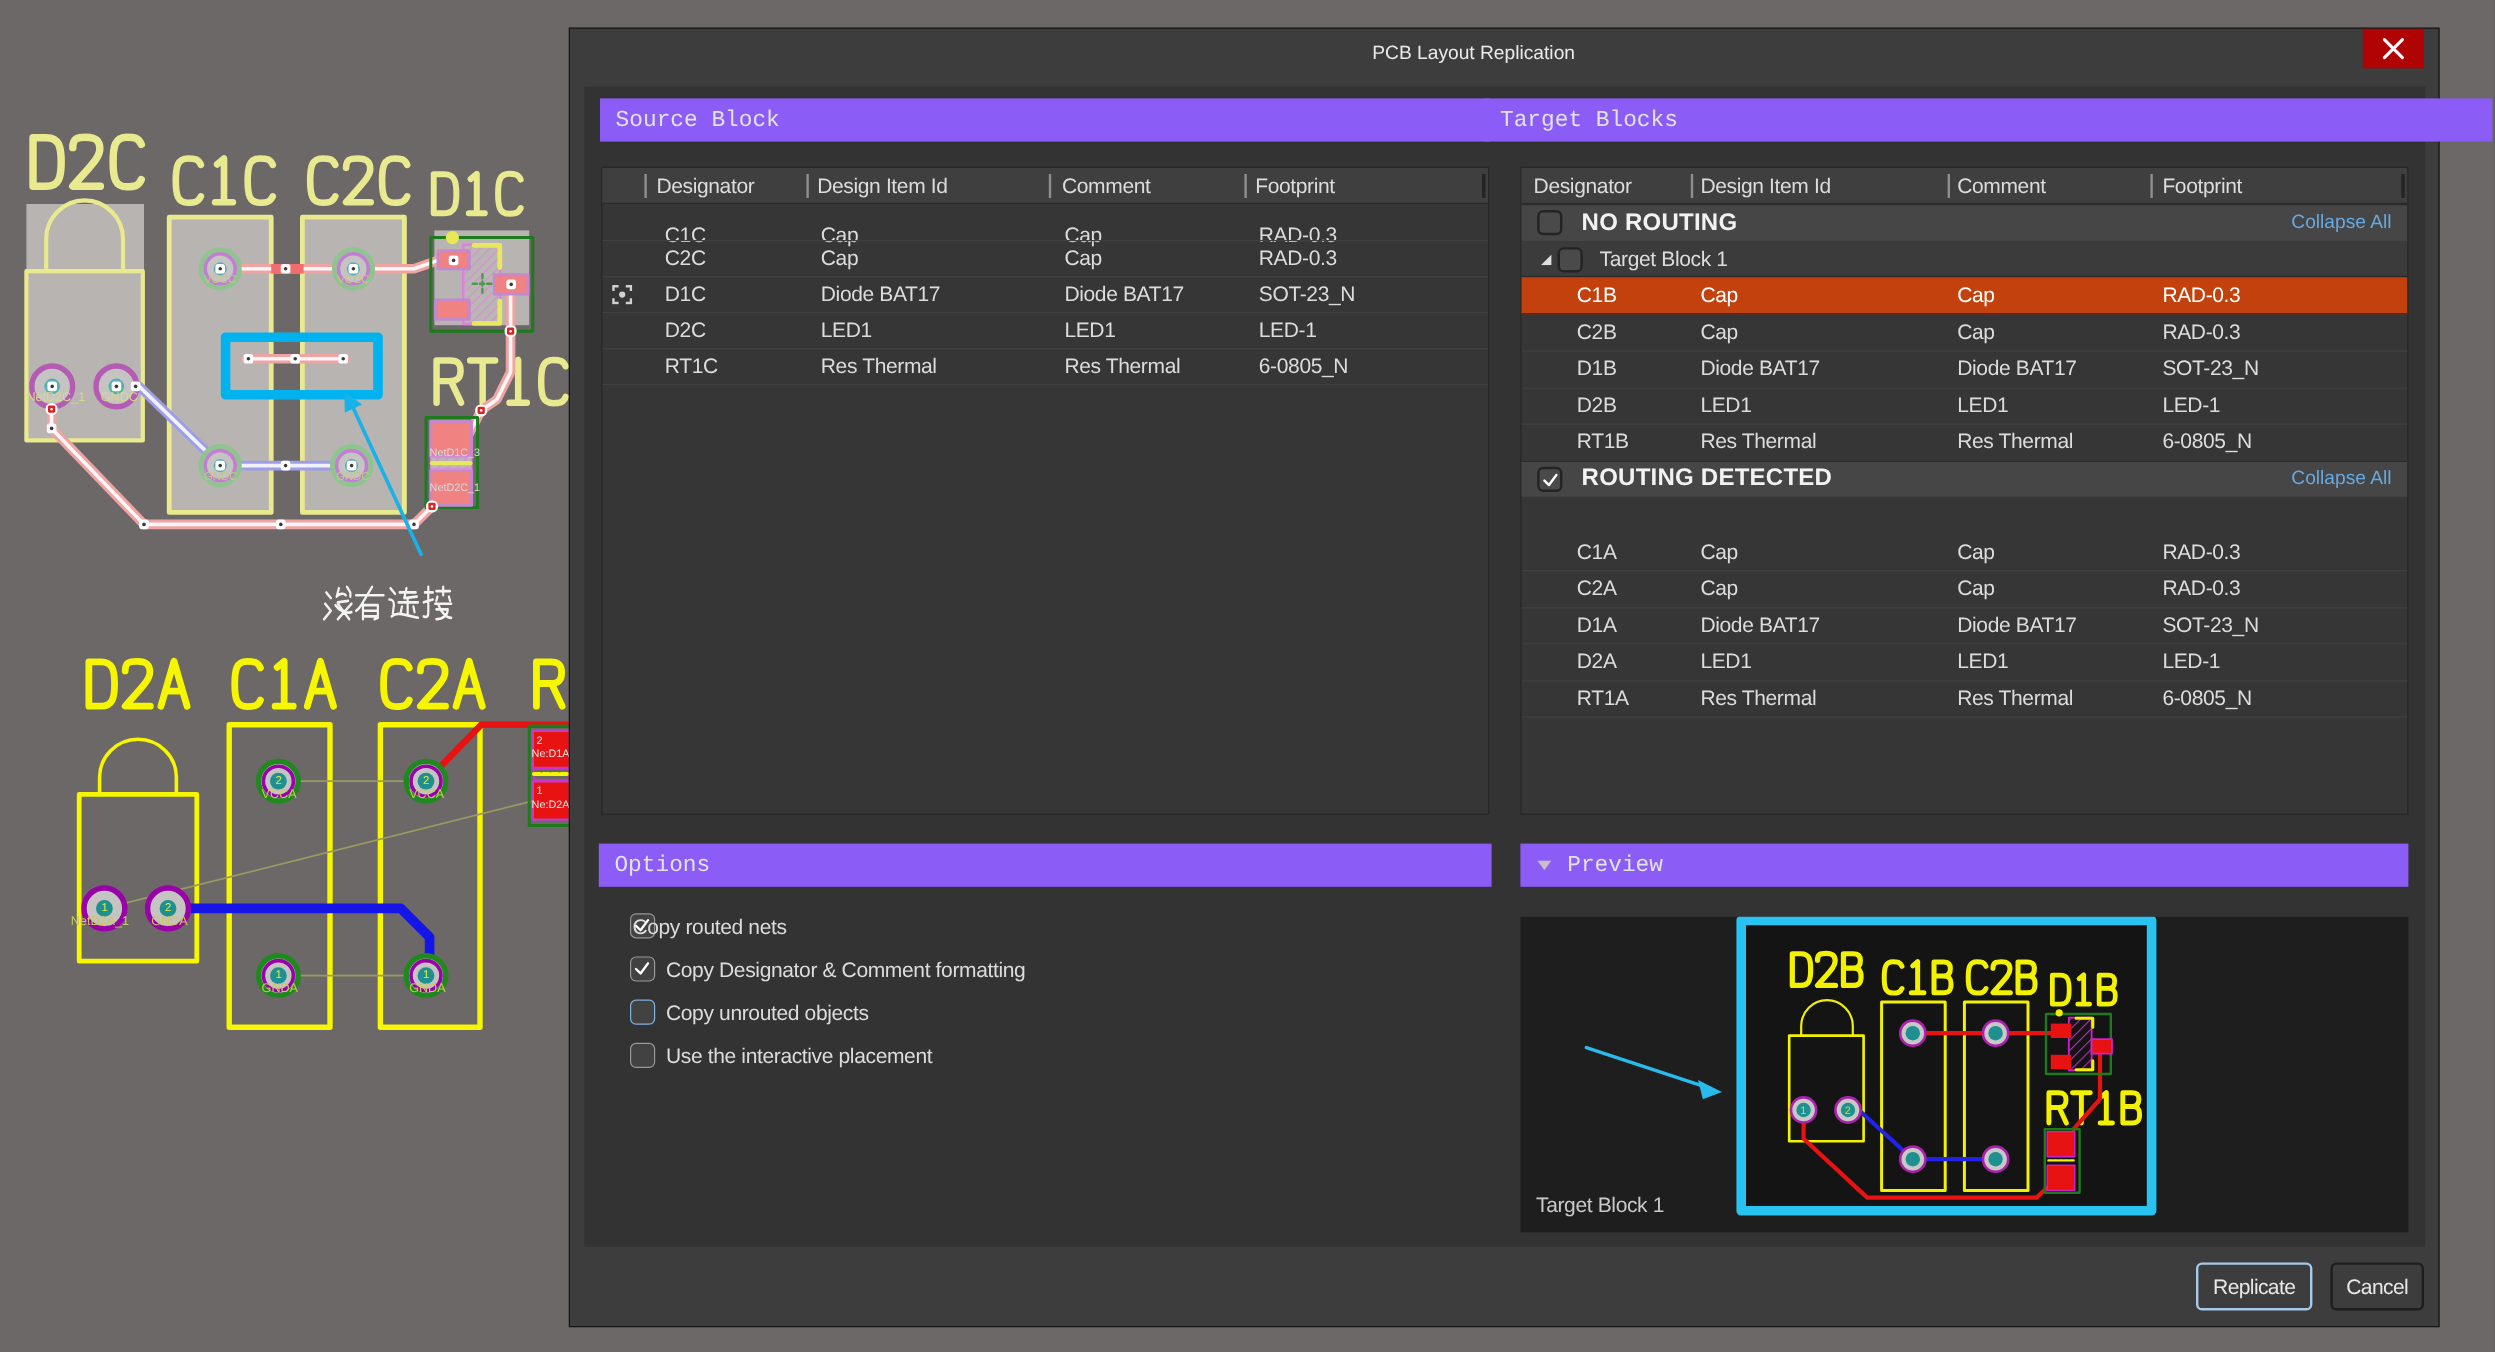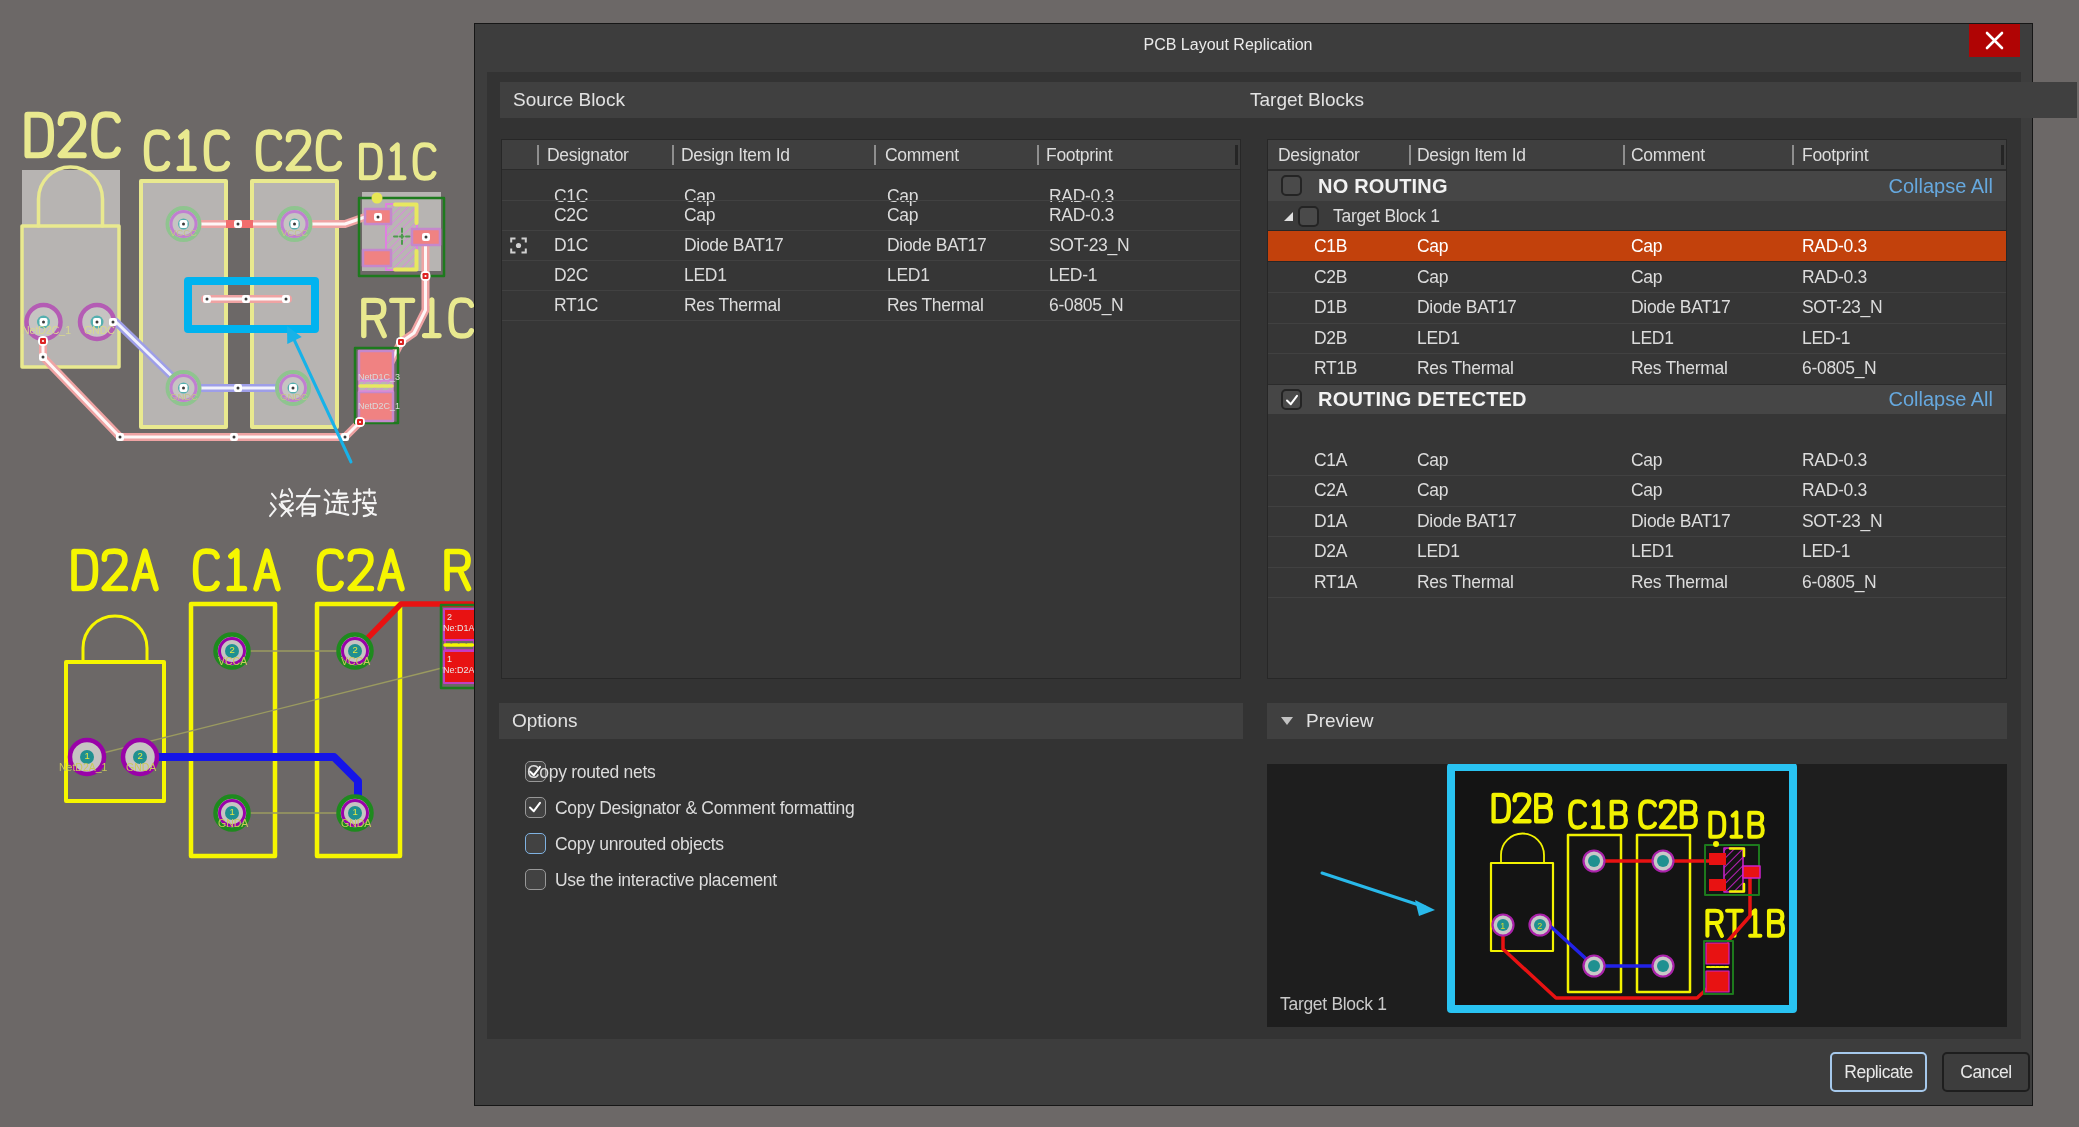--- a/index.html
+++ b/index.html
@@ -1,33 +1,33 @@
 <!DOCTYPE html>
 <html><head><meta charset="utf-8">
 <style>
 html,body{margin:0;padding:0;}
 body{width:2079px;height:1127px;background:#6c6867;overflow:hidden;
  font-family:"Liberation Sans",sans-serif;}
 .abs{position:absolute;}
 #dlg{position:absolute;left:474px;top:23px;width:1559px;height:1083px;
  background:#3d3d3d;border:1px solid #161616;box-sizing:border-box;}
 .txt{position:absolute;white-space:nowrap;color:#dcdcdc;font-size:17.5px;letter-spacing:-0.3px;}
-.hbar{position:absolute;background:#404040;}
+.hbar{position:absolute;background:#8b5cf6;font-family:Liberation Mono, monospace;}
 .hbar>span{position:absolute;left:13px;top:50%;transform:translateY(-50%);color:#e2e2e2;font-size:19px;letter-spacing:0;}
 .tbl{position:absolute;background:#363636;border:1px solid #272727;box-sizing:border-box;}
 .row{position:absolute;left:0;width:100%;}
 .sep{position:absolute;left:0;width:100%;height:1px;background:#414141;}
 .cell{position:absolute;top:50%;transform:translateY(-50%);color:#dcdcdc;font-size:17.5px;letter-spacing:-0.3px;white-space:nowrap;}
 .tick{position:absolute;width:2px;height:20px;top:5px;background:#8e8e8e;}
 .cb{position:absolute;width:21px;height:21px;border-radius:5px;box-sizing:border-box;}
 .cb.tree{background:#4a4a4a;border:2px solid #242424;}
 .cb.opt{background:#424242;border:1.5px solid #989898;}
 .cb svg{position:absolute;left:1px;top:2px;}
 .grp{font-weight:bold;font-size:20px;color:#f2f2f2;letter-spacing:0.2px;}
-.coll{position:absolute;color:#66a8de;font-size:20px;top:50%;transform:translateY(-50%);margin-left:10px;}
+.coll{position:absolute;color:#66a8de;font-size:16px;top:50%;transform:translateY(-50%);margin-left:10px;}
 .btn{position:absolute;width:97px;height:40px;background:#3d3d3d;border-radius:5px;
  box-sizing:border-box;color:#e8e8e8;font-size:17.5px;text-align:center;line-height:37px;letter-spacing:-0.5px;}
 </style></head><body>
 <svg class="abs" style="left:0;top:0" width="2079" height="1127" viewBox="0 0 2079 1127" fill="none" stroke-linecap="round" stroke-linejoin="round">
     <defs>
       <path id="gD" d="M1.2 0.6 L1.2 9.4 M1.2 0.6 L3.6 0.6 C5.9 0.6 6.3 2.2 6.3 5 C6.3 7.8 5.9 9.4 3.6 9.4 L1.2 9.4" fill="none"></path>
       <path id="g2" d="M1.1 2.4 C1.1 0.7 1.9 0.5 3.5 0.5 C5.3 0.5 6 1.2 6 2.6 C6 4.2 4.4 5.6 1.1 9.4 L6.1 9.4" fill="none"></path>
       <path id="gC" d="M6.2 1.8 C5.7 0.6 4.9 0.5 3.6 0.5 C1.4 0.5 1.1 2.2 1.1 5 C1.1 7.8 1.4 9.5 3.6 9.5 C4.9 9.5 5.7 9.4 6.2 8.2" fill="none"></path>
       <path id="g1" d="M2.2 1.7 L3.6 0.5 L3.6 9.4 M1.8 9.4 L5.4 9.4" fill="none"></path>
       <path id="gA" d="M0.9 9.4 L3.5 0.5 L6.1 9.4 M1.8 6.4 L5.2 6.4" fill="none"></path>
@@ -470,12 +470,12 @@
     <circle cx="327" cy="202" r="10.5" fill="#c8c8c8" stroke="#aa22aa" stroke-width="2.2"></circle>
     <circle cx="327" cy="202" r="6" fill="#1f9090"></circle>
     <circle cx="396" cy="97" r="10.5" fill="#c8c8c8" stroke="#aa22aa" stroke-width="2.2"></circle>
     <circle cx="396" cy="97" r="6" fill="#1f9090"></circle>
     <circle cx="396" cy="202" r="10.5" fill="#c8c8c8" stroke="#aa22aa" stroke-width="2.2"></circle>
     <circle cx="396" cy="202" r="6" fill="#1f9090"></circle>
     <line x1="55" y1="109" x2="158" y2="143" stroke="#29b9ea" stroke-width="3"></line>
     <polygon points="168,146 148,136 152,152" fill="#29b9ea"></polygon>
   </svg>
 <div class="btn" style="left:1830px;top:1052px;border:2px solid #a6c9ec">Replicate</div>
-<div class="btn" style="left:1942px;top:1052px;width:88px;border:2px solid #1e1e1e">Cancel</div>
+<div class="btn" style="left:1942px;top:1052px;width:78px;border:2px solid #1e1e1e">Cancel</div>
 </body></html>

